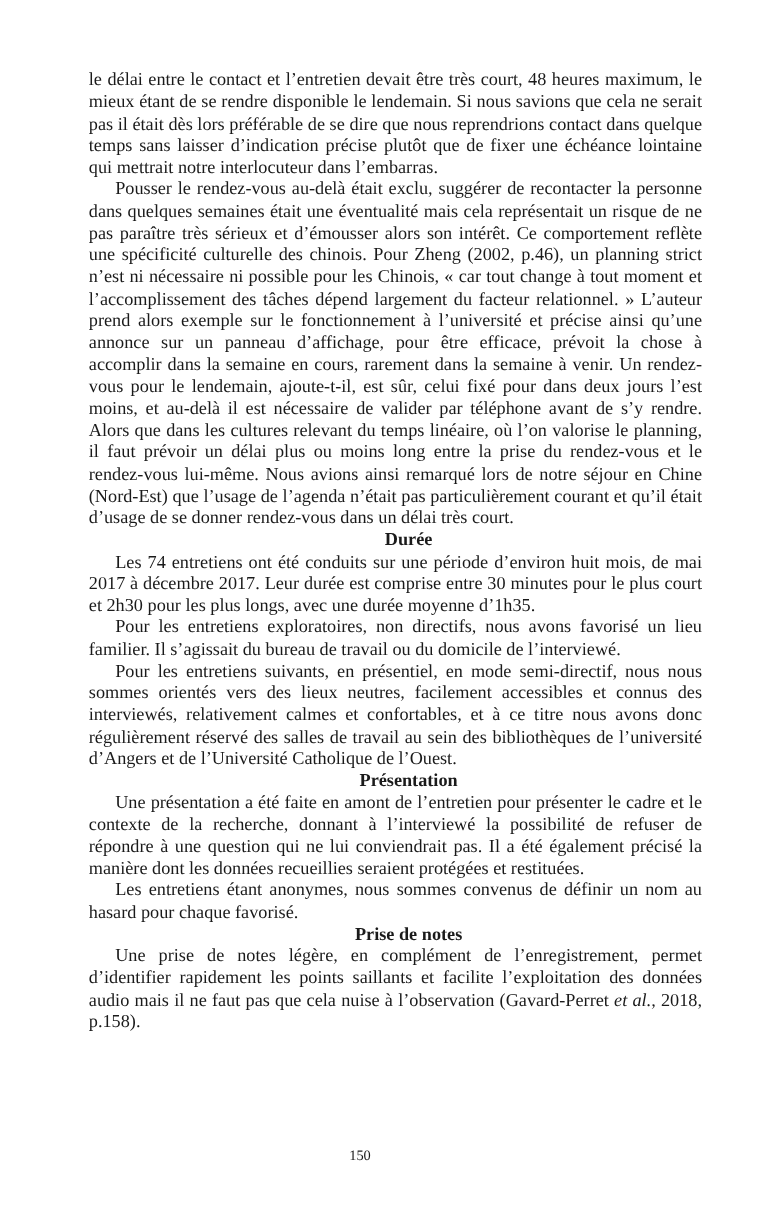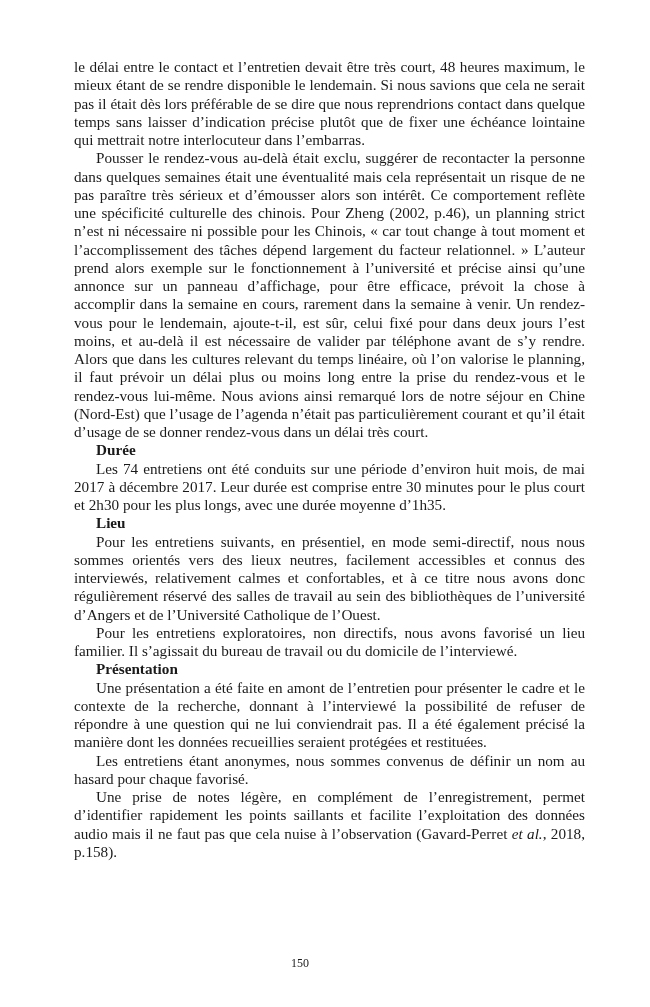--- a/index.html
+++ b/index.html
@@ -11,42 +11,42 @@
     width: 511px;
     font-family: "Liberation Serif", serif;
     font-size: 15.2px;
     line-height: 18.25px;
     color: #1a1a1a;
     text-align: justify;
     hyphens: none;
   }
   .page p { margin: 0; }
   .page p.indent { text-indent: 22px; }
-  .page .heading { font-weight: bold; text-indent: 22px; text-align: left; }
+  .page .heading { font-weight: bold; text-indent: 22px; text-align: center; }
   .page em { font-style: italic; }
   .page-number {
     position: absolute;
     left: 0; width: 600px;
     top: 956px;
     text-align: center;
     font-family: "Liberation Serif", serif;
     font-size: 12px;
     color: #1a1a1a;
   }
 </style>
 </head>
 <body>
 
 <div class="page">
   <p>le délai entre le contact et l’entretien devait être très court, 48 heures maximum, le mieux étant de se rendre disponible le lendemain. Si nous savions que cela ne serait pas il était dès lors préférable de se dire que nous reprendrions contact dans quelque temps sans laisser d’indication précise plutôt que de fixer une échéance lointaine qui mettrait notre interlocuteur dans l’embarras.</p>
   <p class="indent">Pousser le rendez-vous au-delà était exclu, suggérer de recontacter la personne dans quelques semaines était une éventualité mais cela représentait un risque de ne pas paraître très sérieux et d’émousser alors son intérêt. Ce comportement reflète une spécificité culturelle des chinois. Pour Zheng (2002, p.46), un planning strict n’est ni nécessaire ni possible pour les Chinois, « car tout change à tout moment et l’accomplissement des tâches dépend largement du facteur relationnel. » L’auteur prend alors exemple sur le fonctionnement à l’université et précise ainsi qu’une annonce sur un panneau d’affichage, pour être efficace, prévoit la chose à accomplir dans la semaine en cours, rarement dans la semaine à venir. Un rendez-vous pour le lendemain, ajoute-t-il, est sûr, celui fixé pour dans deux jours l’est moins, et au-delà il est nécessaire de valider par téléphone avant de s’y rendre. Alors que dans les cultures relevant du temps linéaire, où l’on valorise le planning, il faut prévoir un délai plus ou moins long entre la prise du rendez-vous et le rendez-vous lui-même. Nous avions ainsi remarqué lors de notre séjour en Chine (Nord-Est) que l’usage de l’agenda n’était pas particulièrement courant et qu’il était d’usage de se donner rendez-vous dans un délai très court.</p>
   <p class="heading">Durée</p>
   <p class="indent">Les 74 entretiens ont été conduits sur une période d’environ huit mois, de mai 2017 à décembre 2017. Leur durée est comprise entre 30 minutes pour le plus court et 2h30 pour les plus longs, avec une durée moyenne d’1h35.</p>
-  <p class="heading">Lieu</p>
+  <p class="indent">Pour les entretiens exploratoires, non directifs, nous avons favorisé un lieu familier. Il s’agissait du bureau de travail ou du domicile de l’interviewé.</p>
   <p class="indent">Pour les entretiens suivants, en présentiel, en mode semi-directif, nous nous sommes orientés vers des lieux neutres, facilement accessibles et connus des interviewés, relativement calmes et confortables, et à ce titre nous avons donc régulièrement réservé des salles de travail au sein des bibliothèques de l’université d’Angers et de l’Université Catholique de l’Ouest.</p>
-  <p class="indent">Pour les entretiens exploratoires, non directifs, nous avons favorisé un lieu familier. Il s’agissait du bureau de travail ou du domicile de l’interviewé.</p>
   <p class="heading">Présentation</p>
   <p class="indent">Une présentation a été faite en amont de l’entretien pour présenter le cadre et le contexte de la recherche, donnant à l’interviewé la possibilité de refuser de répondre à une question qui ne lui conviendrait pas. Il a été également précisé la manière dont les données recueillies seraient protégées et restituées.</p>
   <p class="indent">Les entretiens étant anonymes, nous sommes convenus de définir un nom au hasard pour chaque favorisé.</p>
+  <p class="heading">Prise de notes</p>
   <p class="indent"><span>Une prise de notes légère, en complément de l’enregistrement, permet d’identifier rapidement les points saillants et facilite l’exploitation des données audio mais il ne faut pas que cela nuise à l’observation (Gavard-Perret </span><em>et al.</em><span>, 2018, p.158).</span></p>
 </div>
 
 <div class="page-number">150</div>
 
 </body></html>

